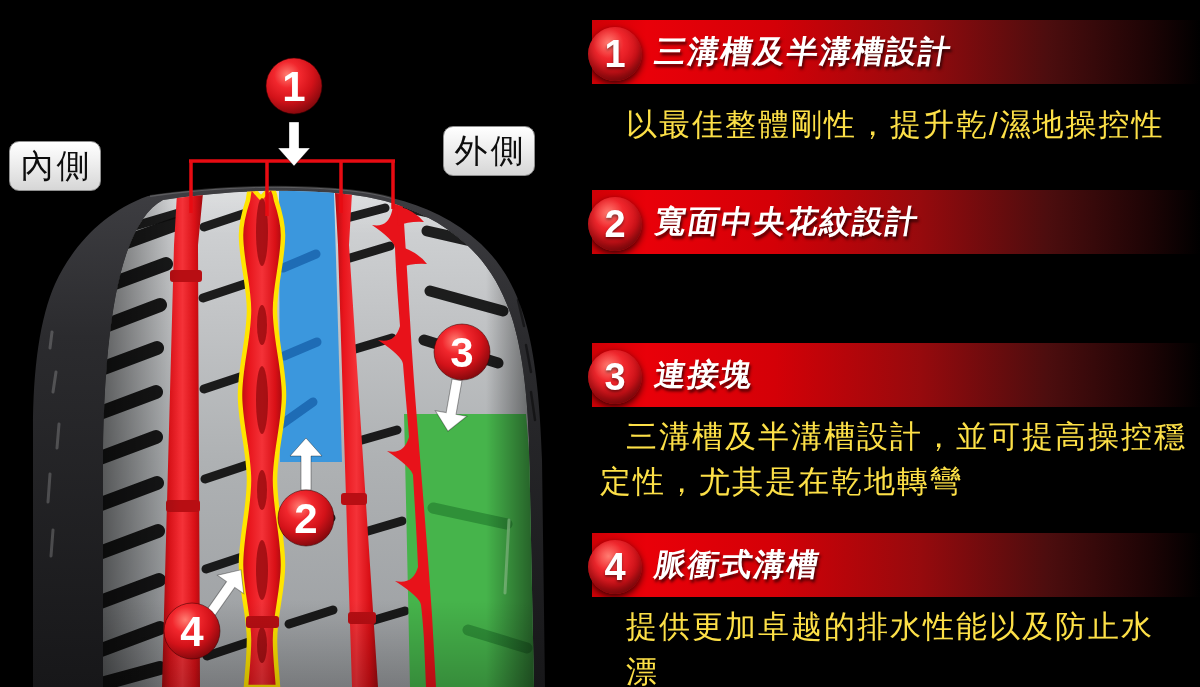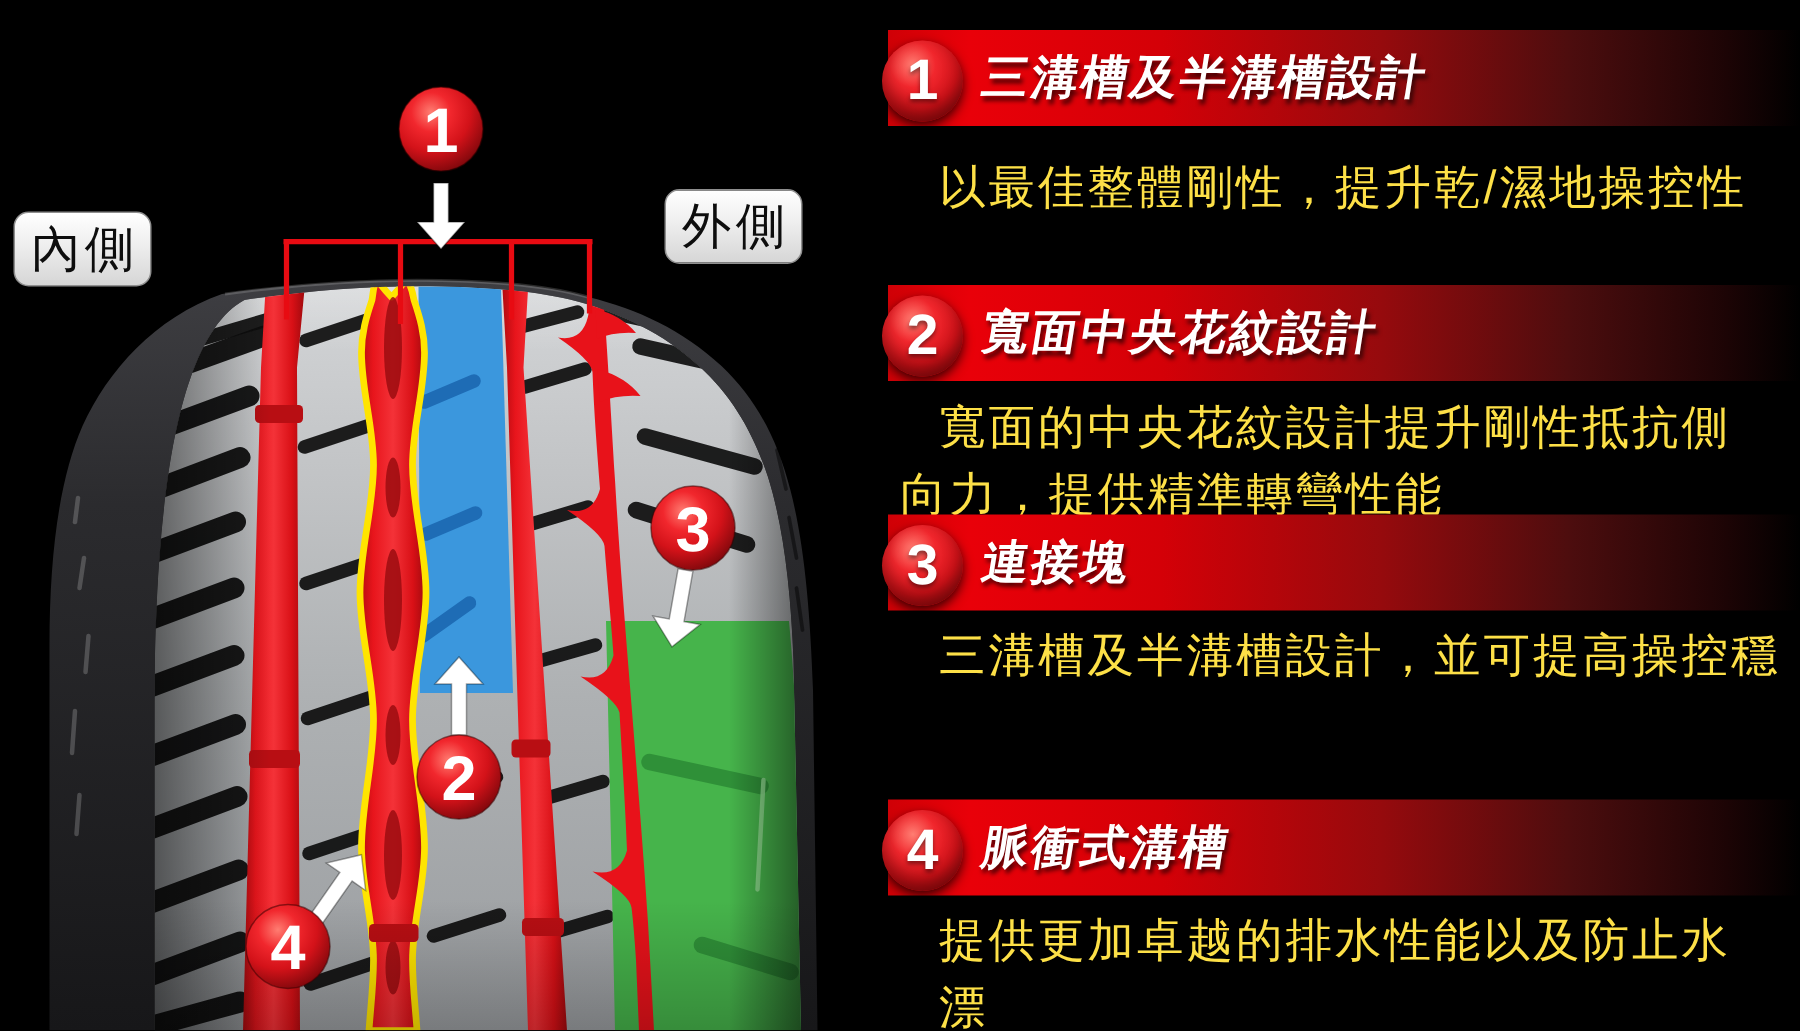--- a/index.html
+++ b/index.html
@@ -267,33 +267,30 @@
     <div class="feat-body" style="top:102px">
       <p>以最佳整體剛性，提升乾/濕地操控性</p>
     </div>
 
     <div class="feat-bar" style="top:190px">
       <div class="num-badge">2</div>
       <div class="feat-title">
         <span>寬面中央花紋設計</span>
       </div>
     </div>
-    <div class="feat-body" style="top:262px">
-      <p>寬面的中央花紋設計提升剛性抵抗側</p>
-      <p>向力，提供精準轉彎性能</p>
-    </div>
 
     <div class="feat-bar" style="top:343px">
       <div class="num-badge">3</div>
       <div class="feat-title">
         <span>連接塊</span>
       </div>
     </div>
     <div class="feat-body" style="top:414px">
       <p>三溝槽及半溝槽設計，並可提高操控穩</p>
+      <p>定性，尤其是在乾地轉彎</p>
     </div>
 
     <div class="feat-bar" style="top:533px">
       <div class="num-badge">4</div>
       <div class="feat-title">
         <span>脈衝式溝槽</span>
       </div>
     </div>
     <div class="feat-body flush" style="top:604px">
       <p>提供更加卓越的排水性能以及防止水</p>

